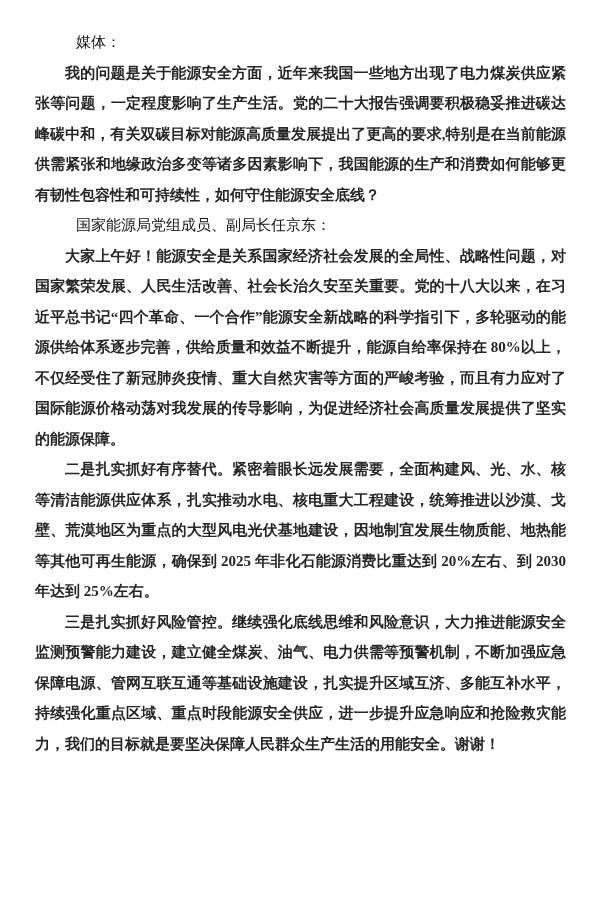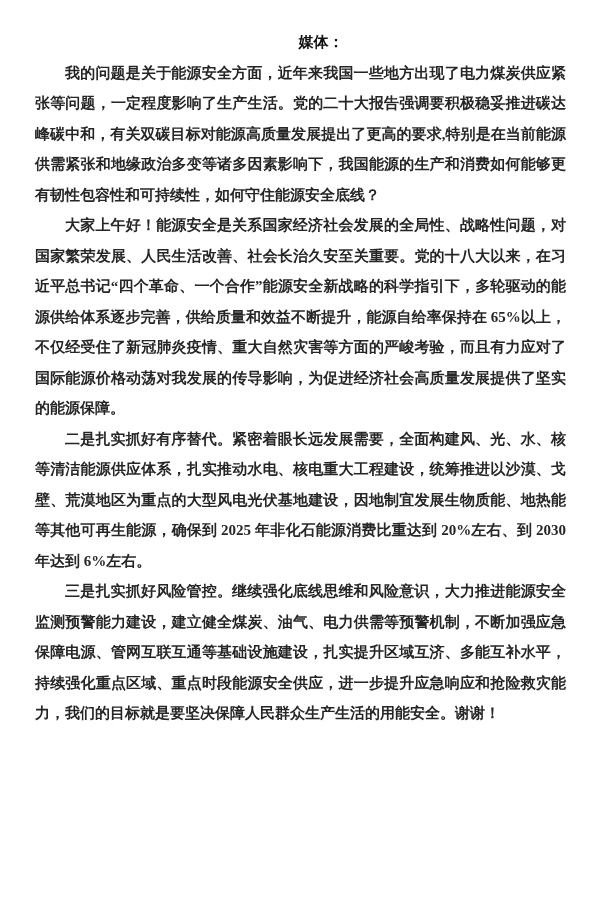--- a/index.html
+++ b/index.html
@@ -23,39 +23,40 @@
   .block {
     margin: 0;
     padding: 0;
     text-align: justify;
     text-justify: inter-ideograph;
     word-break: break-all;
     font-weight: bold;
   }
   .block.heading {
     font-family: "Liberation Sans", "DejaVu Sans", sans-serif;
-    font-weight: bold;
+    font-weight: normal;
     color: #111111;
     text-indent: 0;
-    text-align: center;
+    text-align: left;
     margin-left: 41px;
   }
   .block.para {
     text-indent: 2em;
   }
 </style>
 </head>
 <body>
 
 <div class="page">
   <p class="block heading">媒体：</p>
 
   <p class="block para">我的问题是关于能源安全方面，近年来我国一些地方出现了电力煤炭供应紧张等问题，一定程度影响了生产生活。党的二十大报告强调要积极稳妥推进碳达峰碳中和，有关双碳目标对能源高质量发展提出了更高的要求,特别是在当前能源供需紧张和地缘政治多变等诸多因素影响下，我国能源的生产和消费如何能够更有韧性包容性和可持续性，如何守住能源安全底线？</p>
 
+  <p class="block heading">国家能源局党组成员、副局长任京东：</p>
 
-  <p class="block para">大家上午好！能源安全是关系国家经济社会发展的全局性、战略性问题，对国家繁荣发展、人民生活改善、社会长治久安至关重要。党的十八大以来，在习近平总书记“四个革命、一个合作”能源安全新战略的科学指引下，多轮驱动的能源供给体系逐步完善，供给质量和效益不断提升，能源自给率保持在 65%以上，不仅经受住了新冠肺炎疫情、重大自然灾害等方面的严峻考验，而且有力应对了国际能源价格动荡对我发展的传导影响，为促进经济社会高质量发展提供了坚实的能源保障。</p>
+  <p class="block para">大家上午好！能源安全是关系国家经济社会发展的全局性、战略性问题，对国家繁荣发展、人民生活改善、社会长治久安至关重要。党的十八大以来，在习近平总书记“四个革命、一个合作”能源安全新战略的科学指引下，多轮驱动的能源供给体系逐步完善，供给质量和效益不断提升，能源自给率保持在 80%以上，不仅经受住了新冠肺炎疫情、重大自然灾害等方面的严峻考验，而且有力应对了国际能源价格动荡对我发展的传导影响，为促进经济社会高质量发展提供了坚实的能源保障。</p>
 
 
 
-  <p class="block para">二是扎实抓好有序替代。紧密着眼长远发展需要，全面构建风、光、水、核等清洁能源供应体系，扎实推动水电、核电重大工程建设，统筹推进以沙漠、戈壁、荒漠地区为重点的大型风电光伏基地建设，因地制宜发展生物质能、地热能等其他可再生能源，确保到 2025 年非化石能源消费比重达到 20%左右、到 2030 年达到 6%左右。</p>
+  <p class="block para">二是扎实抓好有序替代。紧密着眼长远发展需要，全面构建风、光、水、核等清洁能源供应体系，扎实推动水电、核电重大工程建设，统筹推进以沙漠、戈壁、荒漠地区为重点的大型风电光伏基地建设，因地制宜发展生物质能、地热能等其他可再生能源，确保到 2025 年非化石能源消费比重达到 20%左右、到 2030 年达到 25%左右。</p>
 
   <p class="block para">三是扎实抓好风险管控。继续强化底线思维和风险意识，大力推进能源安全监测预警能力建设，建立健全煤炭、油气、电力供需等预警机制，不断加强应急保障电源、管网互联互通等基础设施建设，扎实提升区域互济、多能互补水平，持续强化重点区域、重点时段能源安全供应，进一步提升应急响应和抢险救灾能力，我们的目标就是要坚决保障人民群众生产生活的用能安全。谢谢！</p>
 </div>
 
 </body></html>

